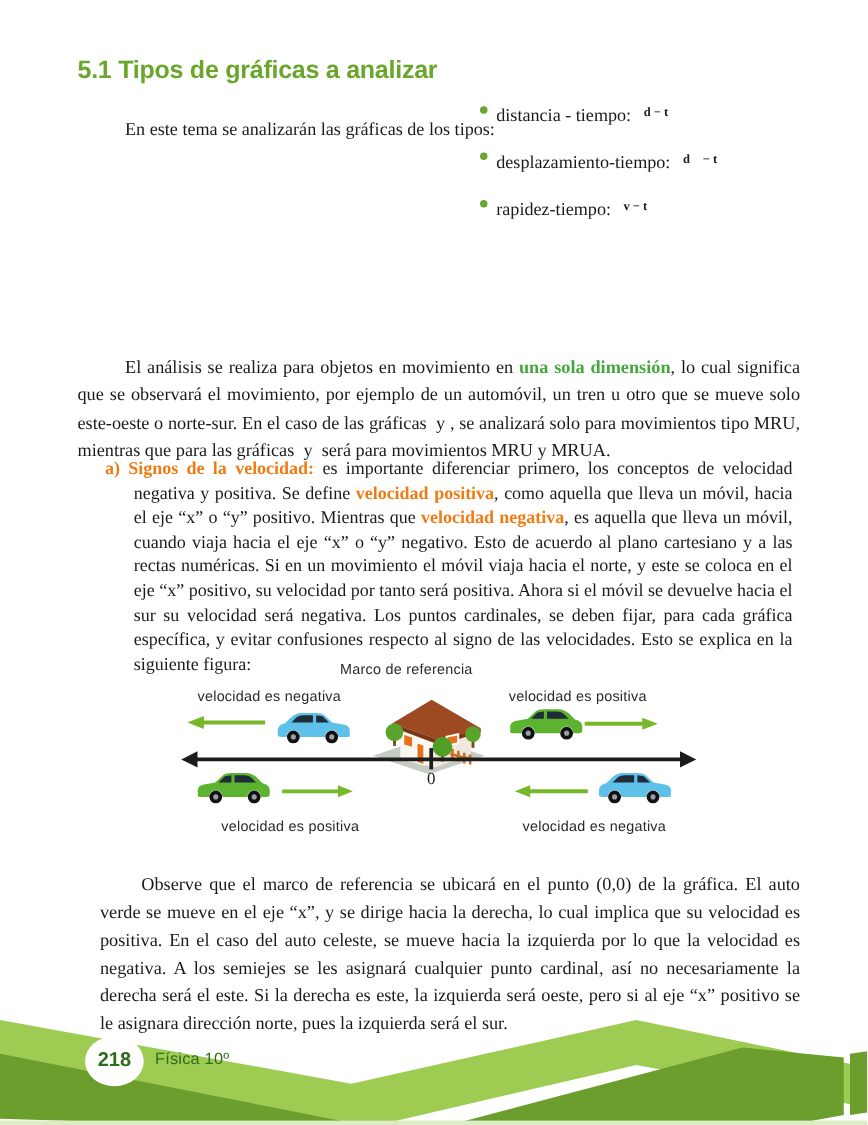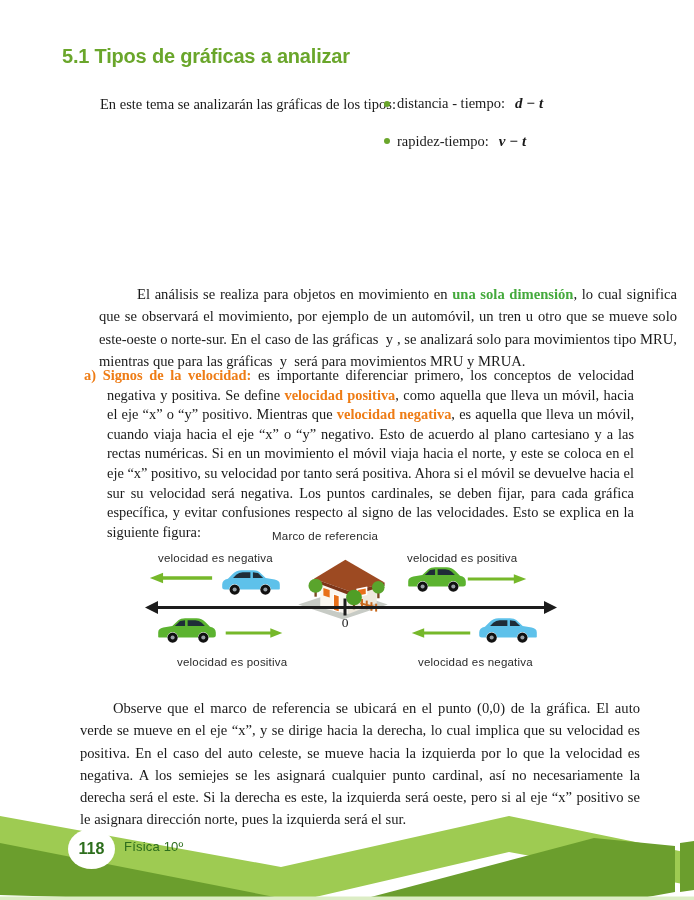--- a/index.html
+++ b/index.html
@@ -7,26 +7,26 @@
     position:relative;width:694px;height:900px;background:#fff;overflow:hidden;
     font-family:"Liberation Serif",serif;color:var(--body-text,#1a1a1a);
   }
   .heading{
     position:absolute;left:62px;top:45px;margin:0;
     font-family:"Liberation Sans",sans-serif;font-weight:bold;
     font-size:20px;letter-spacing:-0.2px;color:var(--heading-green,#6aa62b);
   }
   .intro{position:absolute;left:100px;top:96px;font-size:14.5px;}
   .types-list{position:absolute;left:384px;top:85px;margin:0;padding:0;list-style:none;}
-  .types-list li{height:37.4px;display:flex;align-items:center;font-size:14.5px;}
+  .types-list li{height:37.4px;display:flex;font-size:14.5px;}
   .dot{width:6px;height:6px;border-radius:50%;background:var(--heading-green,#6aa62b);margin-right:7px;flex:none;}
-  .formula{font-weight:bold;font-style:italic;margin-left:10px;font-size:15px;white-space:nowrap;}
+  .formula{font-weight:bold;margin-left:10px;font-size:10px;white-space:nowrap;}
   .para{position:absolute;margin:0;left:62px;width:578px;text-align:justify;font-size:14.6px;line-height:22.3px;}
   .p1{top:216px;text-indent:38px;}
-  .p2{top:283px;text-indent:38px;margin-left:37px;}
+  .p2{top:283px;text-indent:38px;}
   .p3{left:80px;top:697px;width:560px;text-indent:33px;}
   .hl-green{color:var(--accent-green,#44a93c);font-weight:bold;}
   .hl-orange{color:var(--accent-orange,#ee7c15);font-weight:bold;}
   .section-a{
     position:absolute;left:84px;top:366px;width:527px;padding-left:23px;text-indent:-23px;
     text-align:justify;font-size:14.4px;line-height:19.6px;
   }
   
   .figure{position:absolute;left:62px;top:528px;width:578px;height:168px;}
   .fig-label{position:absolute;font-family:"Liberation Sans",sans-serif;font-size:11.5px;color:#2a2a2a;letter-spacing:0.2px;white-space:nowrap;}
@@ -75,20 +75,25 @@
   <div class="intro">En este tema se analizarán las gráficas de los tipos:</div>
 
   <ul class="types-list">
     <li>
         <span class="dot"></span>
         <span>distancia - tiempo:</span>
         <span class="formula">d − t</span>
       </li>
     <li>
         <span class="dot"></span>
+        <span>desplazamiento-tiempo:</span>
+        <span class="formula">d⃗ − t</span>
+      </li>
+    <li>
+        <span class="dot"></span>
         <span>rapidez-tiempo:</span>
         <span class="formula">v − t</span>
       </li>
   </ul>
 
 
   <p class="para p2"><span>El análisis se realiza para objetos en movimiento en </span><span class="hl-green">una sola dimensión</span><span>, lo cual significa que se observará el movimiento, por ejemplo de un automóvil, un tren u otro que se mueve solo este-oeste o norte-sur. En el caso de las gráficas &nbsp;y&nbsp;, se analizará solo para movimientos tipo MRU, mientras que para las gráficas &nbsp;y&nbsp; será para movimientos MRU y MRUA.</span></p>
 
   <div class="section-a"><span class="hl-orange">a)</span> <span class="hl-orange">Signos de la velocidad:</span><span> es importante diferenciar primero, los conceptos de velocidad negativa y positiva. Se define </span><span class="hl-orange">velocidad positiva</span><span>, como aquella que lleva un móvil, hacia el eje “x” o “y” positivo. Mientras que </span><span class="hl-orange">velocidad negativa</span><span>, es aquella que lleva un móvil, cuando viaja hacia el eje “x” o “y” negativo. Esto de acuerdo al plano cartesiano y a las rectas numéricas. Si en un movimiento el móvil viaja hacia el norte, y este se coloca en el eje “x” positivo, su velocidad por tanto será positiva. Ahora si el móvil se devuelve hacia el sur su velocidad será negativa. Los puntos cardinales, se deben fijar, para cada gráfica específica, y evitar confusiones respecto al signo de las velocidades. Esto se explica en la siguiente figura:</span></div>
 
@@ -198,18 +203,18 @@
 
   <div class="footer">
     <svg class="ribbons" viewBox="0 0 694 90" preserveAspectRatio="none">
       <polygon points="0,6 281,57 509,6 694,44 694,76 509,42 281,95 0,48" fill="var(--ribbon-light,#9ecb52)"></polygon>
       <polygon points="0,33 300,92 230,92 0,85" fill="var(--ribbon-dark,#6b9e2d)"></polygon>
       <polygon points="352,92 594,28 675,36 675,82 620,92" fill="var(--ribbon-dark,#6b9e2d)"></polygon>
       <polygon points="680,33 694,31 694,80 680,82" fill="var(--ribbon-dark,#6b9e2d)"></polygon>
       <rect x="0" y="86.5" width="694" height="3.5" fill="var(--pale-strip,#dcedc5)"></rect>
     </svg>
     <div class="page-badge">
-        <span>118</span>
+        <span>218</span>
       </div>
     <div class="subject">Física 10º</div>
   </div>
 
 </div>
 
 </body></html>

